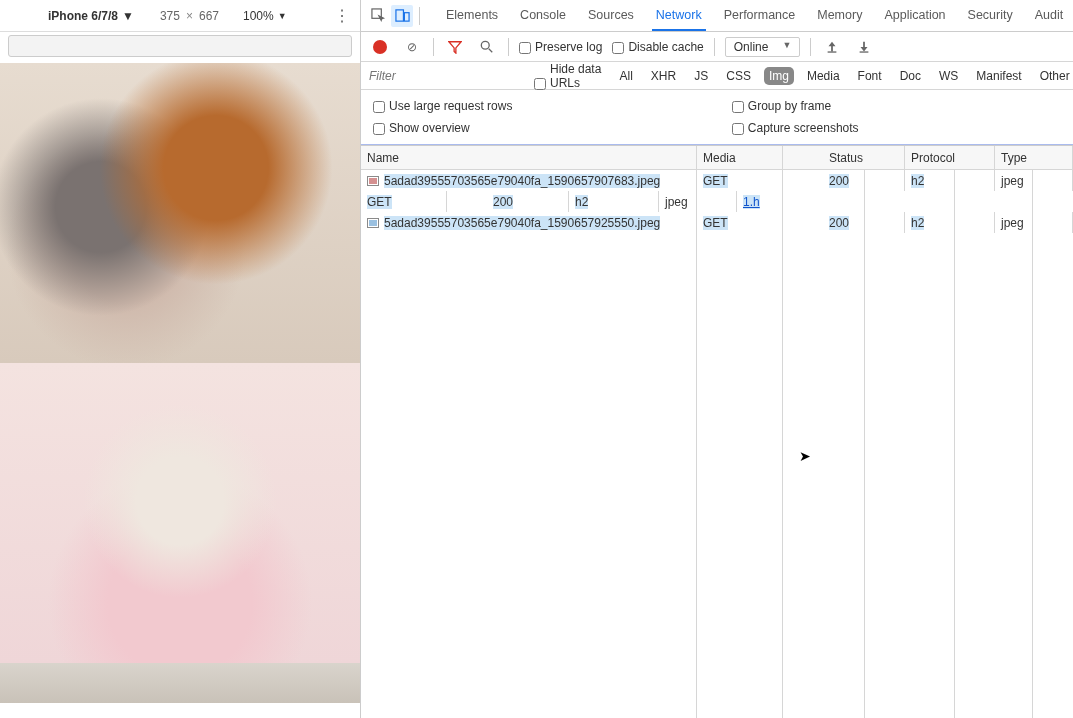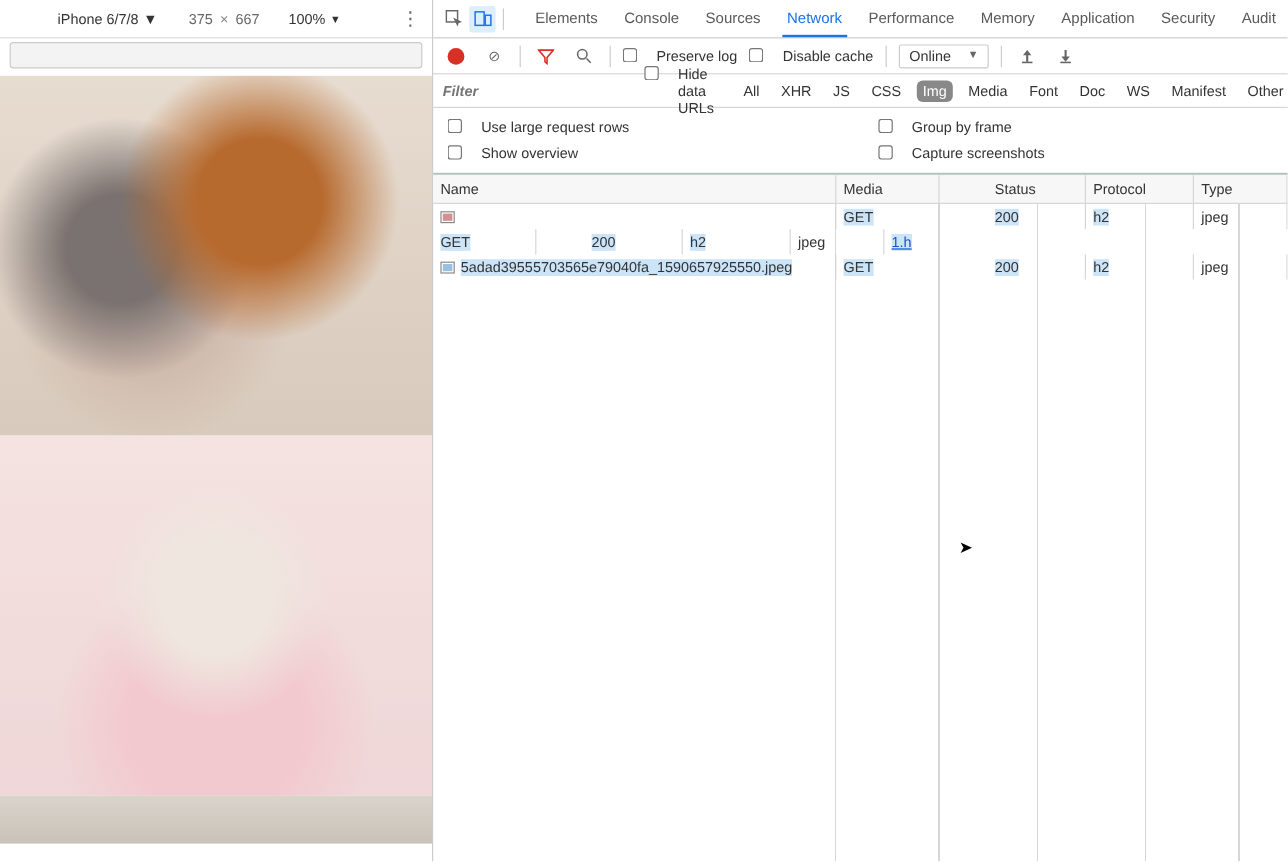--- a/index.html
+++ b/index.html
@@ -1,21 +1,21 @@
 <!DOCTYPE html>
 <html><head>
 <meta charset="utf-8">
 <style>
 * { box-sizing: border-box; margin: 0; padding: 0; font-family: -apple-system, "Helvetica Neue", Arial, sans-serif; }
 body { width: 1073px; height: 718px; overflow: hidden; background: #fff; font-size: 12px; color: #333; }
 .app { display: flex; height: 100%; }
 .left-pane { width: 376px; height: 100%; border-right: 1px solid #ccc; display: flex; flex-direction: column; }
 .device-toolbar { height: 32px; display: flex; align-items: center; border-bottom: 1px solid #ddd; padding: 0 6px; position: relative; }
 .device-select { display: flex; align-items: center; padding: 2px 6px; cursor: pointer; margin-left: 36px; }
-.device-select span { font-size: 12px; }
+.device-select span { font-size: 12px; font-weight: bold; }
 .tri { font-size: 9px; margin-left: 4px; }
 .dim-box { margin-left: 20px; display: flex; align-items: center; gap: 6px; font-size: 12px; color: #666; }
 .dim-x { color: #888; }
 .zoom { margin-left: 24px; display: flex; align-items: center; cursor: pointer; }
 .menu-dots { position: absolute; right: 10px; font-size: 16px; color: #666; cursor: pointer; }
 .addr-bar { height: 22px; background: #f3f3f3; border: 1px solid #ccc; border-radius: 3px; margin: 3px 8px 6px 8px; }
 .preview { flex: 1; overflow: hidden; background: #fff; display: flex; flex-direction: column; }
 .img-block { width: 360px; height: 300px; }
 .img1 {
   background:
@@ -38,26 +38,26 @@
 .tabs-row { height: 32px; display: flex; align-items: center; border-bottom: 1px solid #ccc; padding: 0 6px; gap: 2px; }
 .icon-btn { width: 22px; height: 22px; display: inline-flex; align-items: center; justify-content: center; cursor: pointer; border-radius: 2px; }
 .sep { width: 1px; height: 18px; background: #ccc; margin: 0 4px; }
 .main-tabs { display: flex; gap: 14px; margin-left: 16px; font-size: 12.5px; color: #5a5a5a; }
 .main-tab { padding: 8px 4px 7px 4px; cursor: pointer; }
 .main-tab.active { color: #1a73e8; border-bottom: 2px solid #1a73e8; }
 
 .net-toolbar1 { height: 30px; display: flex; align-items: center; border-bottom: 1px solid #d6d6d6; padding: 0 8px; gap: 10px; }
 .rec-dot { width: 14px; height: 14px; background: #d93025; border-radius: 50%; }
 .gray-icon { color: #666; }
-.checkbox-item { display: flex; align-items: flex-start; gap: 16px; color: #333; font-size: 12px; }
+.checkbox-item { display: flex; align-items: flex-end; gap: 4px; color: #333; font-size: 12px; }
 .throttle { border: 1px solid #ccc; padding: 2px 8px; border-radius: 2px; display: flex; align-items: flex-start; gap: 10px; cursor: pointer; }
 .v-sep { width: 1px; height: 18px; background: #ccc; }
 
 .net-toolbar2 { height: 28px; display: flex; align-items: center; border-bottom: 1px solid #d6d6d6; padding: 0 8px; gap: 8px; font-size: 12px; }
-.filter-input { border: none; outline: none; width: 160px; font-size: 12px; color: #4d7c0f; font-style: italic; font-weight: bold; }
+.filter-input { border: none; outline: none; width: 160px; font-size: 12px; color: #4d7c0f; font-style: italic; }
 .filter-chips { display: flex; align-items: center; gap: 8px; }
 .chip { padding: 2px 5px; cursor: pointer; color: #333; }
 .chip.active { background: #888; color: #fff; border-radius: 5px; }
 
 .net-options { display: flex; border-bottom: 1px solid #aabbee; padding: 5px 12px; font-size: 12px; color: #333; }
 .opt-col { flex: 1; display: flex; flex-direction: column; gap: 8px; padding: 4px 0; }
 
 .net-table { flex: 1; display: flex; flex-direction: column; border-top: 1px solid #ccc; overflow: hidden; }
 .net-head { display: flex; background: #f7f7f7; border-bottom: 1px solid #d6d6d6; height: 24px; align-items: center; font-size: 12px; color: #333; }
 .net-head .col, .net-row .col { padding: 0 6px; border-right: 1px solid #d6d6d6; height: 100%; display: flex; align-items: center; overflow: hidden; white-space: nowrap; }
@@ -236,20 +236,21 @@
         <div class="col c-status">Status</div>
         <div class="col c-protocol">Protocol</div>
         <div class="col c-type">Type</div>
         <div class="col c-init">Init</div>
       </div>
       <div class="net-body">
         <div class="grid-lines"></div>
         <div class="net-row">
           <div class="col c-name">
               <span class="row-icon pink"></span>
+              <span class="hl">5adad39555703565e79040fa_1590657907683.jpeg</span>
             </div>
           <div class="col c-method">
               <span class="hl">GET</span>
             </div>
           <div class="col c-status">
               <span class="hl">200</span>
             </div>
           <div class="col c-protocol">
               <span class="hl">h2</span>
             </div>

